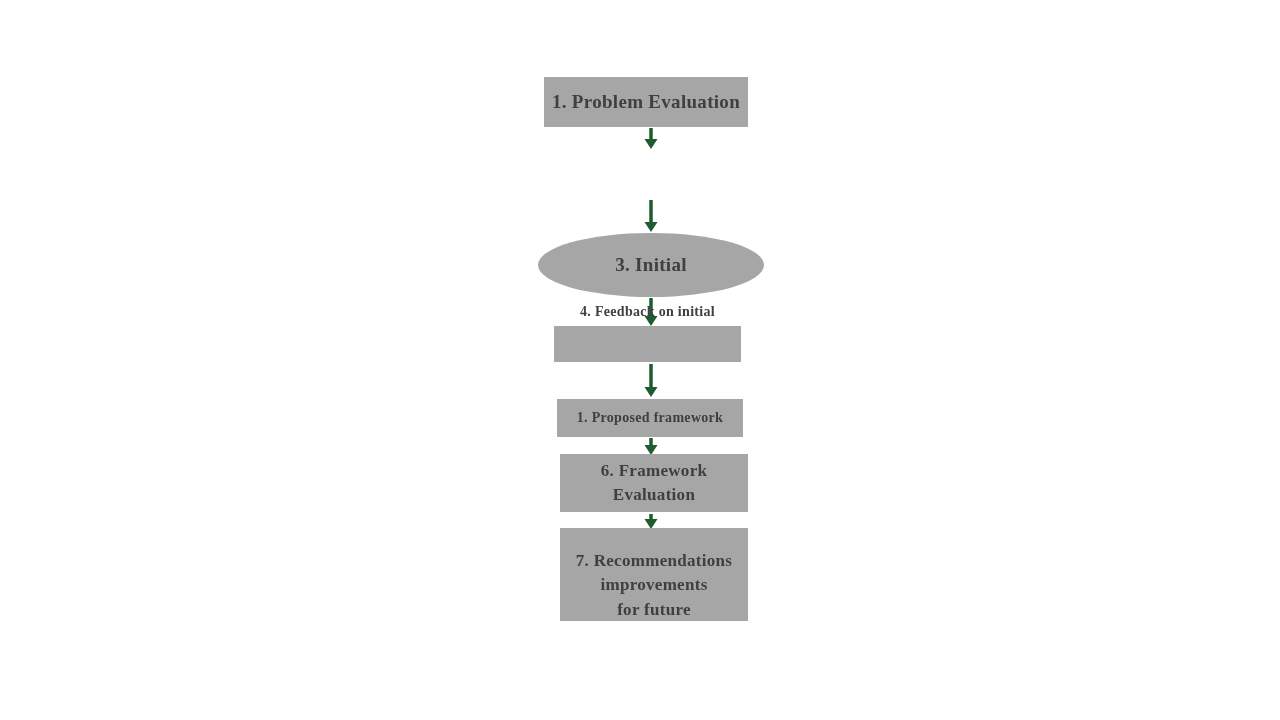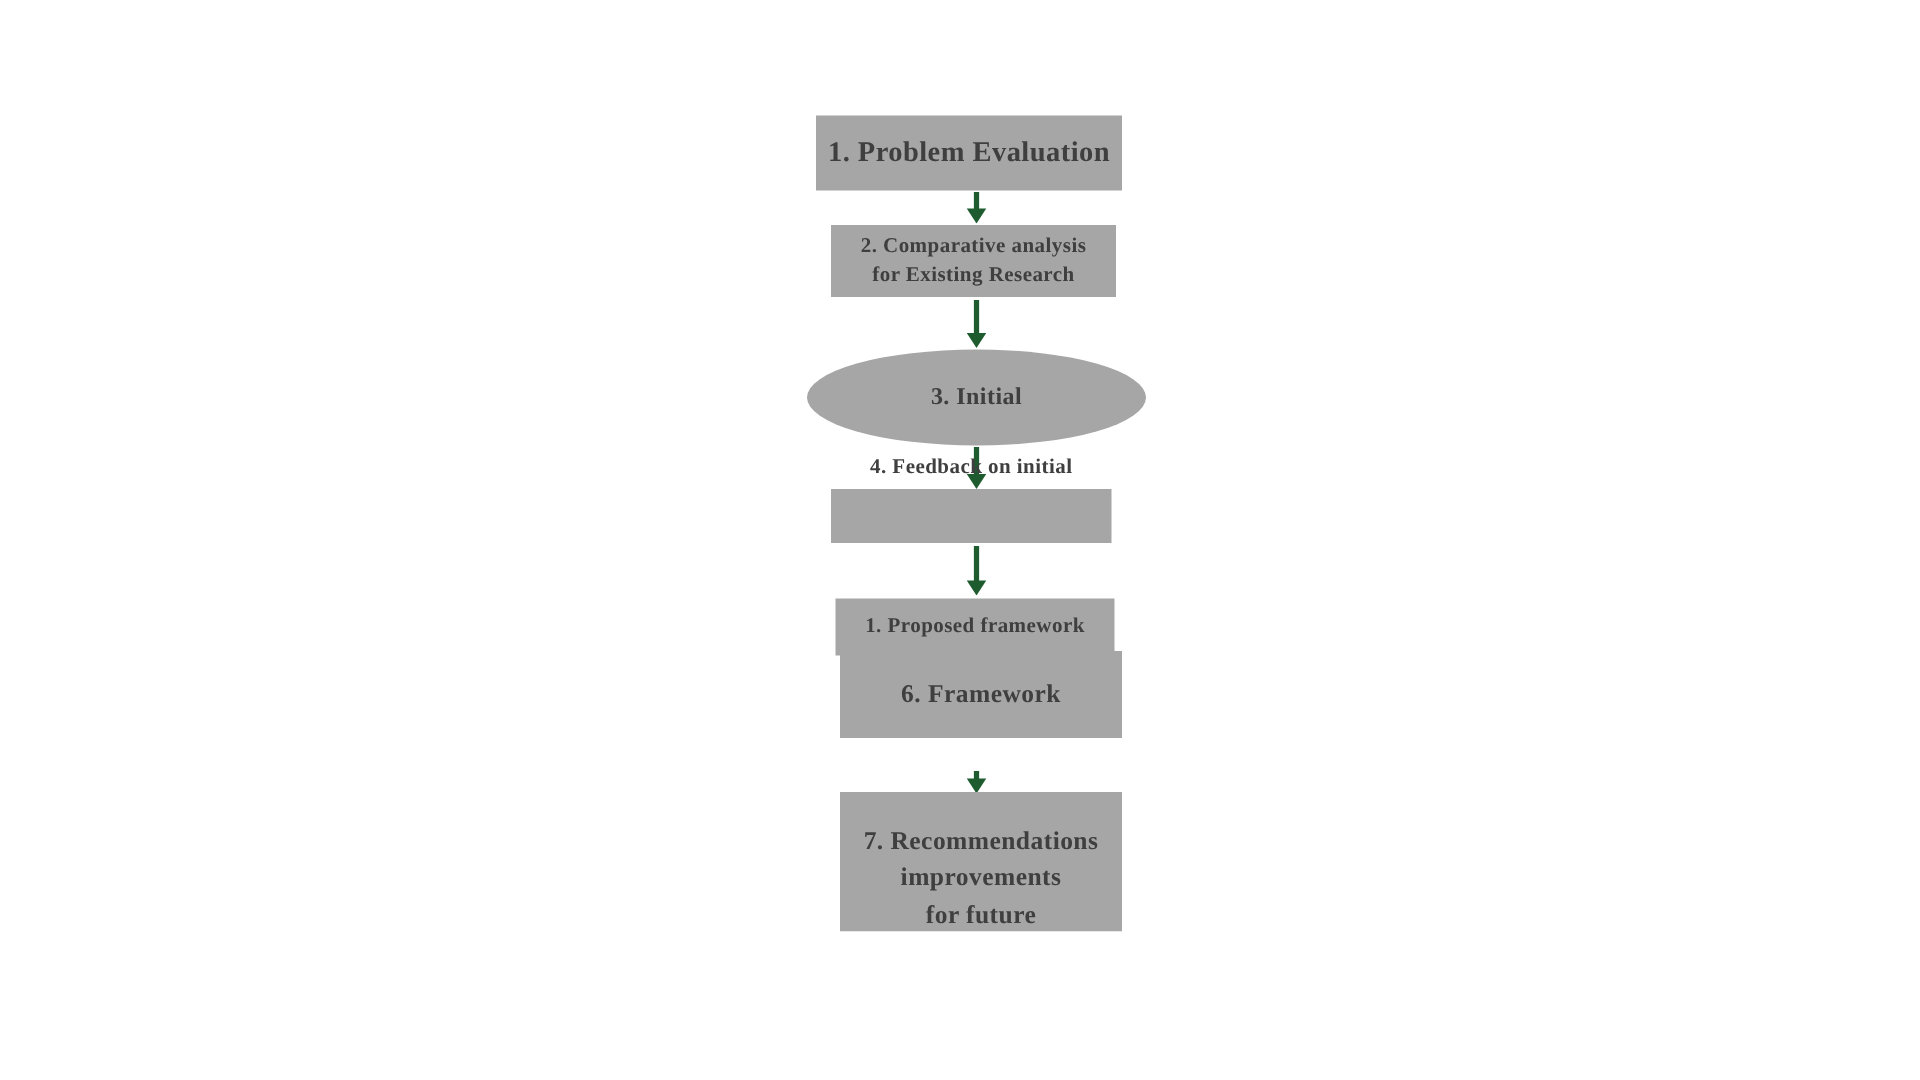--- a/index.html
+++ b/index.html
@@ -34,44 +34,40 @@
   .node .line { display: block; }
   .node.ellipse { border-radius: 50%; }
   .line.white-line { color: var(--highlight-text); }
   .arrow { position: absolute; }
   .arrow-stem { stroke: var(--arrow); stroke-width: 3.5; }
   .arrow-head { fill: var(--arrow); }
 
   
   #node1 { left: 533px; top: 77px;  width: 204px; height: 50px; font-size: 19px; }
   #node2 { left: 543px; top: 150px; width: 190px; height: 48px; font-size: 14px; line-height: 19px; }
-  #node3 { left: 527px; top: 233px; width: 226px; height: 64px; font-size: 16px; line-height: 20px; }
+  #node3 { left: 527px; top: 233px; width: 226px; height: 64px; font-size: 19px; line-height: 20px; }
   #node4 { left: 543px; top: 326px; width: 187px; height: 36px; font-size: 14px; line-height: 17.5px; gap: 48px; }
   #node5 { left: 546px; top: 399px; width: 186px; height: 38px; font-size: 14px; }
-  #node6 { left: 549px; top: 434px; width: 188px; height: 58px; font-size: 17px; line-height: 24px; }
+  #node6 { left: 549px; top: 454px; width: 188px; height: 58px; font-size: 17px; line-height: 24px; }
   #node7 { left: 549px; top: 528px; width: 188px; height: 115px; font-size: 17px; line-height: 24.5px; }
 </style>
 </head>
 <body>
 
 <div class="stage">
 
   <div class="node rect" id="node1">
     <span class="line">1. Problem Evaluation</span>
   </div>
 
   <svg class="arrow" style="left:633px; top:128px;" width="14" height="21" viewBox="0 0 14 21">
     <line class="arrow-stem" x1="7" y1="0" x2="7" y2="12"></line>
     <polygon class="arrow-head" points="0.5,11 13.5,11 7,21"></polygon>
   </svg>
 
-  <div class="node rect" id="node2">
-    <span class="line">2. Comparative analysis</span>
-    <span class="line">for Existing Research</span>
-  </div>
 
   <svg class="arrow" style="left:633px; top:200px;" width="14" height="32" viewBox="0 0 14 32">
     <line class="arrow-stem" x1="7" y1="0" x2="7" y2="23"></line>
     <polygon class="arrow-head" points="0.5,22 13.5,22 7,32"></polygon>
   </svg>
 
   <div class="node ellipse" id="node3">
     <span class="line">3. Initial</span>
   </div>
 
@@ -94,20 +90,21 @@
     <span class="line">1. Proposed framework</span>
   </div>
 
   <svg class="arrow" style="left:633px; top:438px;" width="14" height="17" viewBox="0 0 14 17">
     <line class="arrow-stem" x1="7" y1="0" x2="7" y2="8"></line>
     <polygon class="arrow-head" points="0.5,7 13.5,7 7,17"></polygon>
   </svg>
 
   <div class="node rect" id="node6">
     <span class="line">6. Framework</span>
+    <span class="line">Evaluation</span>
   </div>
 
   <svg class="arrow" style="left:633px; top:514px;" width="14" height="15" viewBox="0 0 14 15">
     <line class="arrow-stem" x1="7" y1="0" x2="7" y2="6"></line>
     <polygon class="arrow-head" points="0.5,5 13.5,5 7,15"></polygon>
   </svg>
 
   <div class="node rect" id="node7">
     <span class="line">7. Recommendations</span>
     <span class="line">improvements</span>

